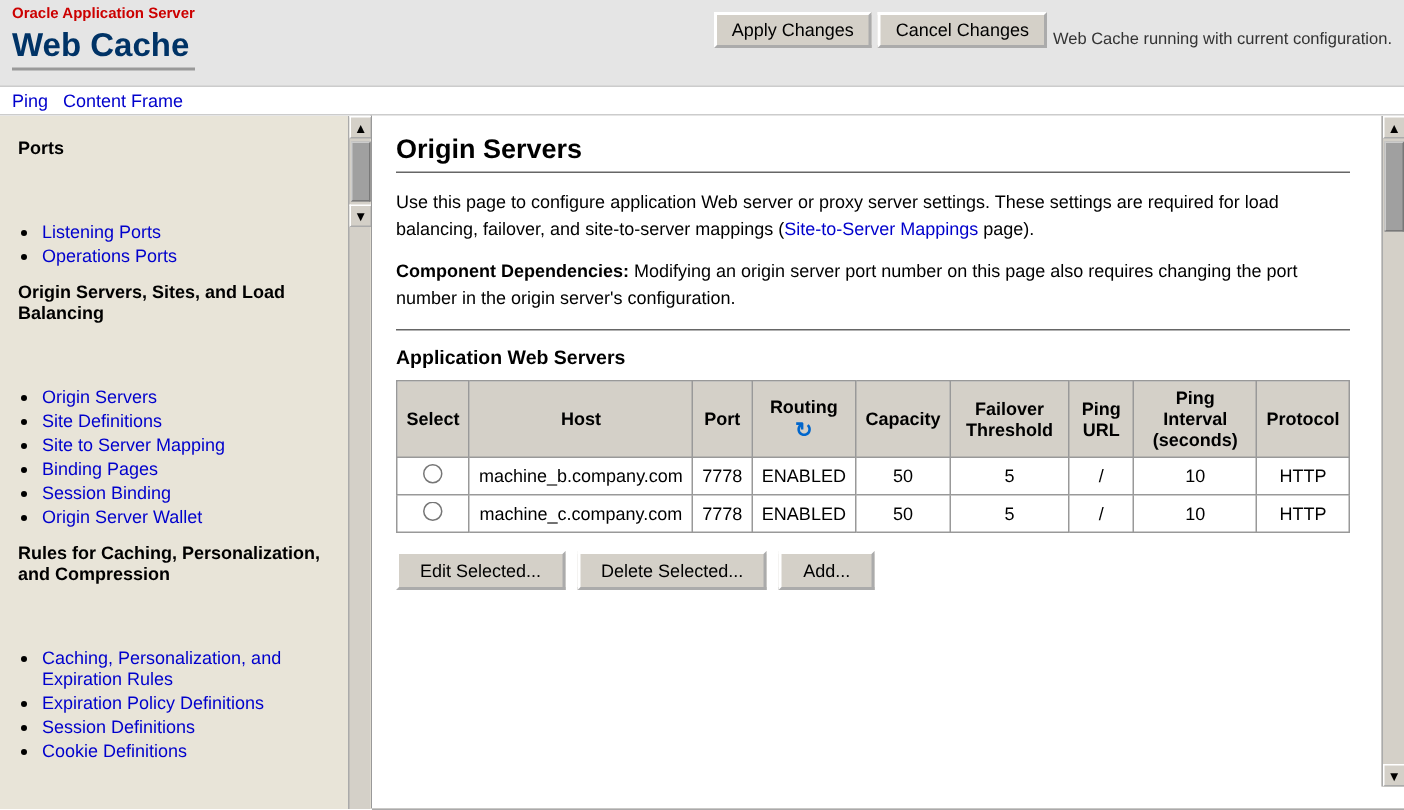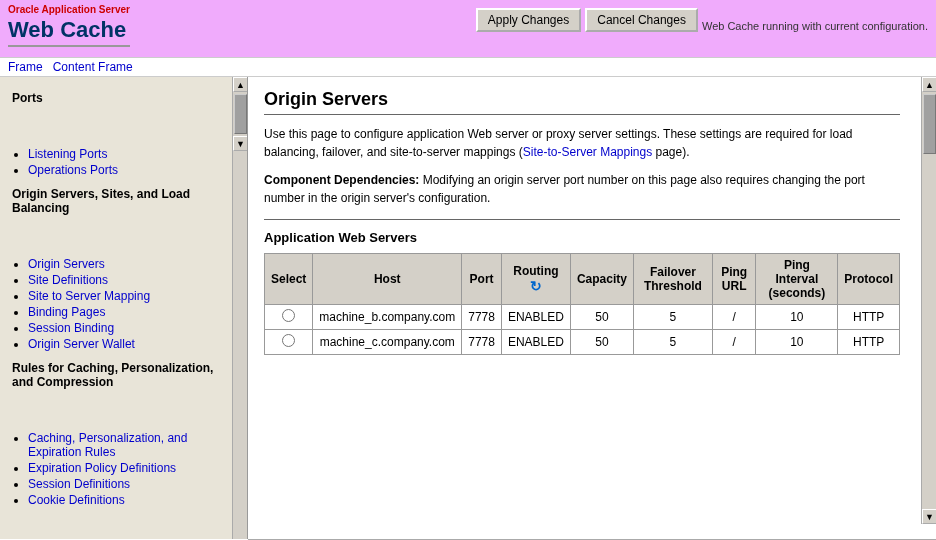--- a/index.html
+++ b/index.html
@@ -1,20 +1,20 @@
 <!DOCTYPE html>
 <html><head>
   <meta charset="utf-8">
   <style>
     * { margin: 0; padding: 0; box-sizing: border-box; }
     body { font-family: Arial, sans-serif; font-size: 12px; background: #fff; width: 936px; height: 540px; overflow: hidden; }
 
     
     #header {
-      background: #f0abfc;
+      background: #e5e5e5;
       border-bottom: 1px solid #ccc;
       padding: 4px 8px;
       display: flex;
       justify-content: space-between;
       align-items: flex-start;
       height: 58px;
     }
     #logo-area { display: flex; flex-direction: column; }
     #oracle-title { font-size: 10px; color: #cc0000; font-weight: bold; margin-bottom: 2px; }
     #webcache-title { font-size: 22px; font-weight: bold; color: #003366; border-bottom: 2px solid #999; padding-bottom: 2px; }
@@ -218,21 +218,21 @@
   <div id="header-right">
     <div id="header-buttons">
       <button class="header-btn">Apply Changes</button>
       <button class="header-btn">Cancel Changes</button>
     </div>
     <div id="status-text">Web Cache running with current configuration.</div>
   </div>
 </div>
 
 <div id="nav-links">
-  <a href="#">Frame</a>
+  <a href="#">Ping</a>
   &nbsp;
   <a href="#">Content Frame</a>
 </div>
 
 <div id="main-layout">
 
   <div id="sidebar">
     <div class="sidebar-scrollbar">
       <div class="scroll-arrow">▲</div>
       <div class="scroll-thumb"></div>
@@ -316,20 +316,25 @@
     <td>7778</td>
     <td>ENABLED</td>
     <td>50</td>
     <td>5</td>
     <td>/</td>
     <td>10</td>
     <td>HTTP</td>
   </tr>
           </tbody>
       </table>
+      <div class="bottom-buttons">
+        <button class="action-btn">Edit Selected...</button>
+        <button class="action-btn">Delete Selected...</button>
+        <button class="action-btn">Add...</button>
+      </div>
     </div>
   </div>
 </div>
 
 <div id="h-scrollbar">
   <div class="h-scroll-arrow">◄</div>
 
   <div class="h-scroll-arrow">►</div>
 </div>
 

